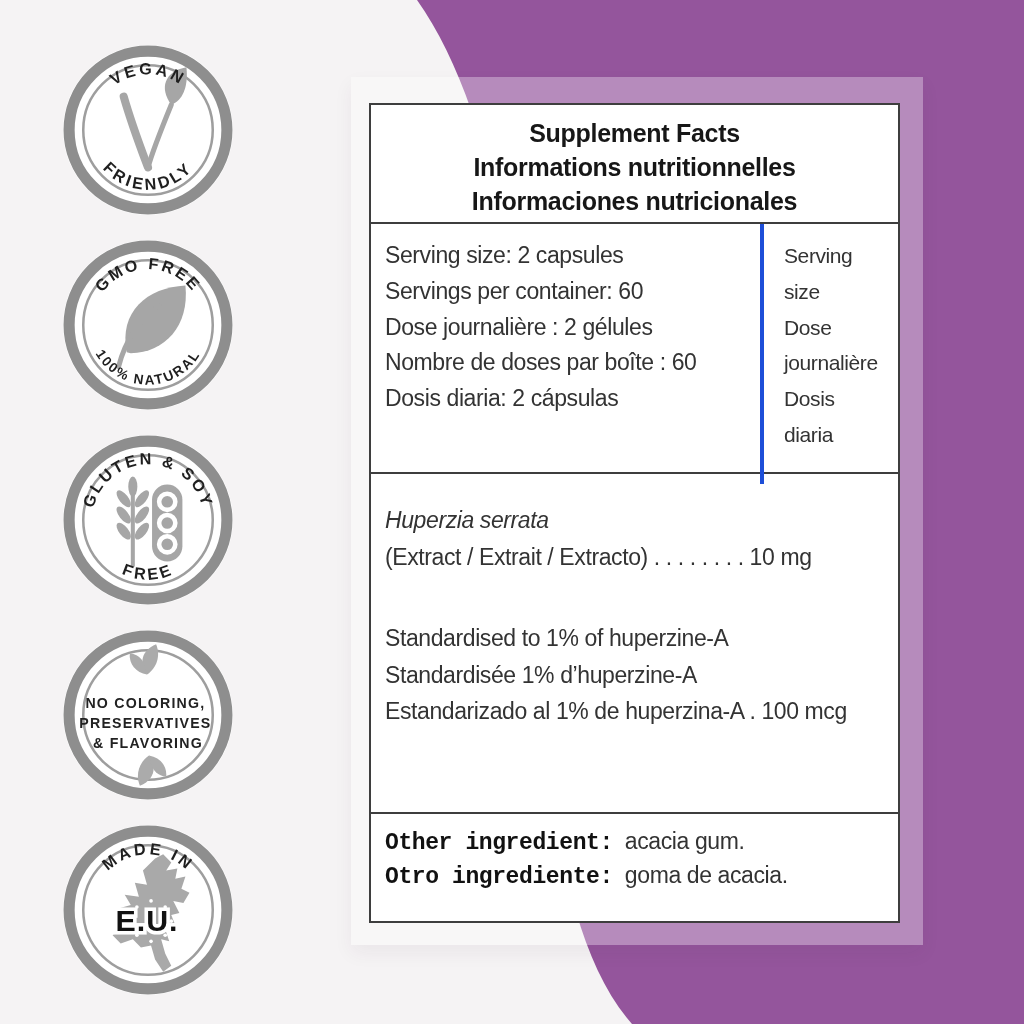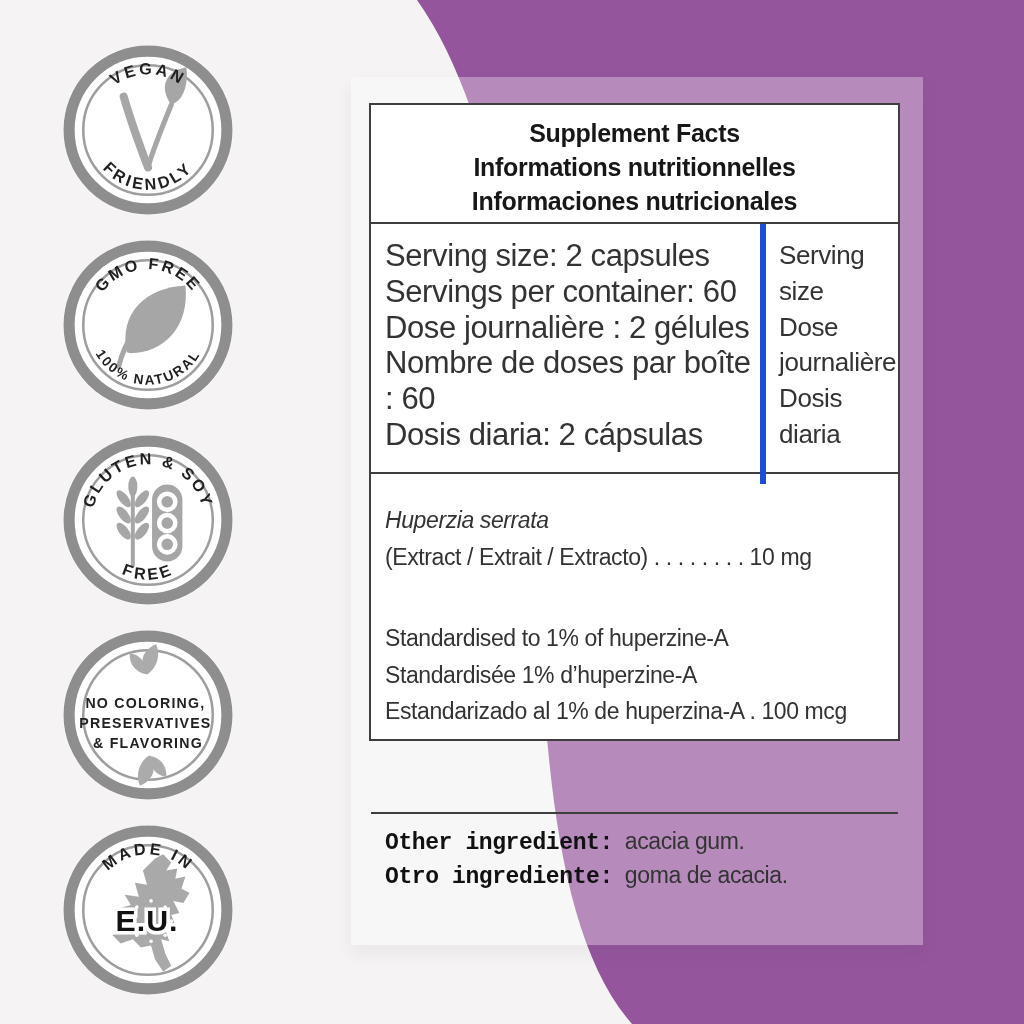--- a/index.html
+++ b/index.html
@@ -8,45 +8,45 @@
     background:#F5F3F4;
     font-family:"Liberation Sans", sans-serif;
   }
   #purple-shape{position:absolute;left:0;top:0;width:1024px;height:1024px;}
   .backing-panel{
     position:absolute;left:351px;top:77px;width:572px;height:868px;
     background:rgba(255,255,255,0.32);
     box-shadow:0 8px 18px rgba(60,30,70,0.06);
   }
   .facts-panel{
-    position:absolute;left:369px;top:103px;width:531px;height:638px;
+    position:absolute;left:369px;top:103px;width:531px;height:820px;
     background:#ffffff;border:2px solid #3E3E3E;box-sizing:border-box;
     color:#2F2F2F;
   }
   .title-block{
     height:119px;box-sizing:border-box;border-bottom:2px solid #3E3E3E;
     text-align:center;padding-top:11px;
   }
   .title-block div{
     font-weight:bold;font-size:25px;line-height:34px;color:#171717;
     letter-spacing:-0.3px;
   }
   .serving-block{
     position:relative;height:250px;box-sizing:border-box;
     border-bottom:2px solid #3E3E3E;
   }
   .serving-left{
     position:absolute;left:14px;top:14px;width:370px;
-    font-size:31px;line-height:35.8px;letter-spacing:-0.4px;color:#333;
+    font-size:23px;line-height:35.8px;letter-spacing:-0.4px;color:#333;
   }
   .serving-right{
     position:absolute;left:389px;top:0;width:136px;height:246px;
-    border-left:6px solid #1d4ed8;padding-left:13px;padding-top:14px;
+    border-left:4px solid #1d4ed8;padding-left:20px;padding-top:14px;
     box-sizing:content-box;
-    font-size:26px;line-height:35.8px;letter-spacing:-0.4px;color:#333;
+    font-size:21px;line-height:35.8px;letter-spacing:-0.4px;color:#333;
   }
   .main-block{
     height:340px;box-sizing:border-box;border-bottom:2px solid #3E3E3E;
     padding:28px 14px 0 14px;font-size:23px;color:#333;letter-spacing:-0.4px;
   }
   .main-block .botanical{font-style:italic;line-height:37px;}
   .main-block .amount{line-height:37px;}
   .main-block .standard{margin-top:44px;line-height:36.5px;}
   .other-block{
     padding:11px 14px 0 14px;font-size:23px;line-height:32px;

